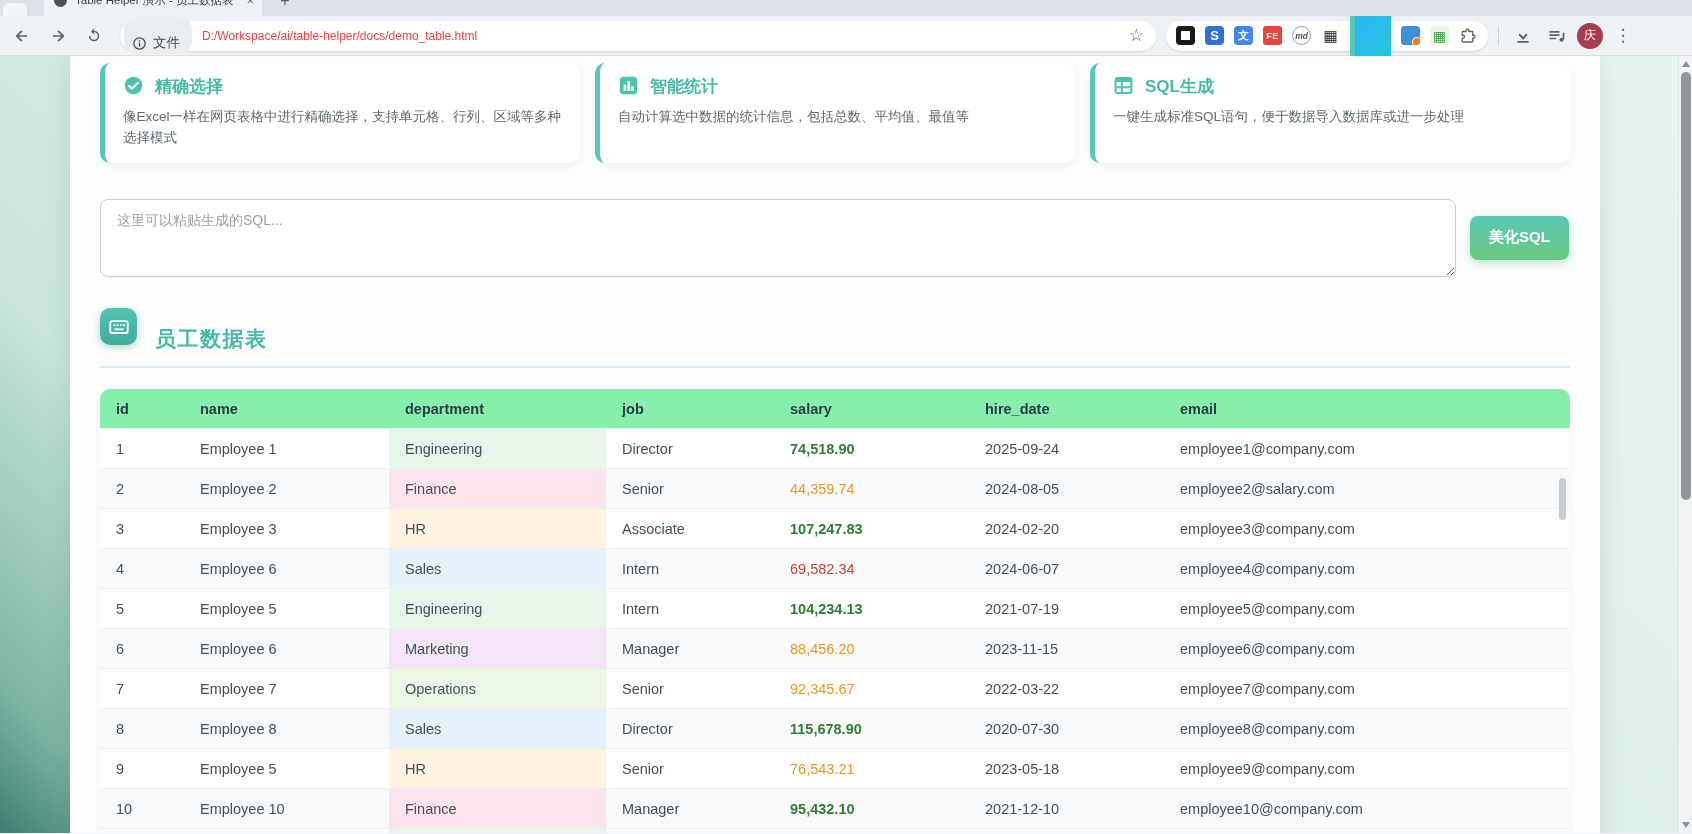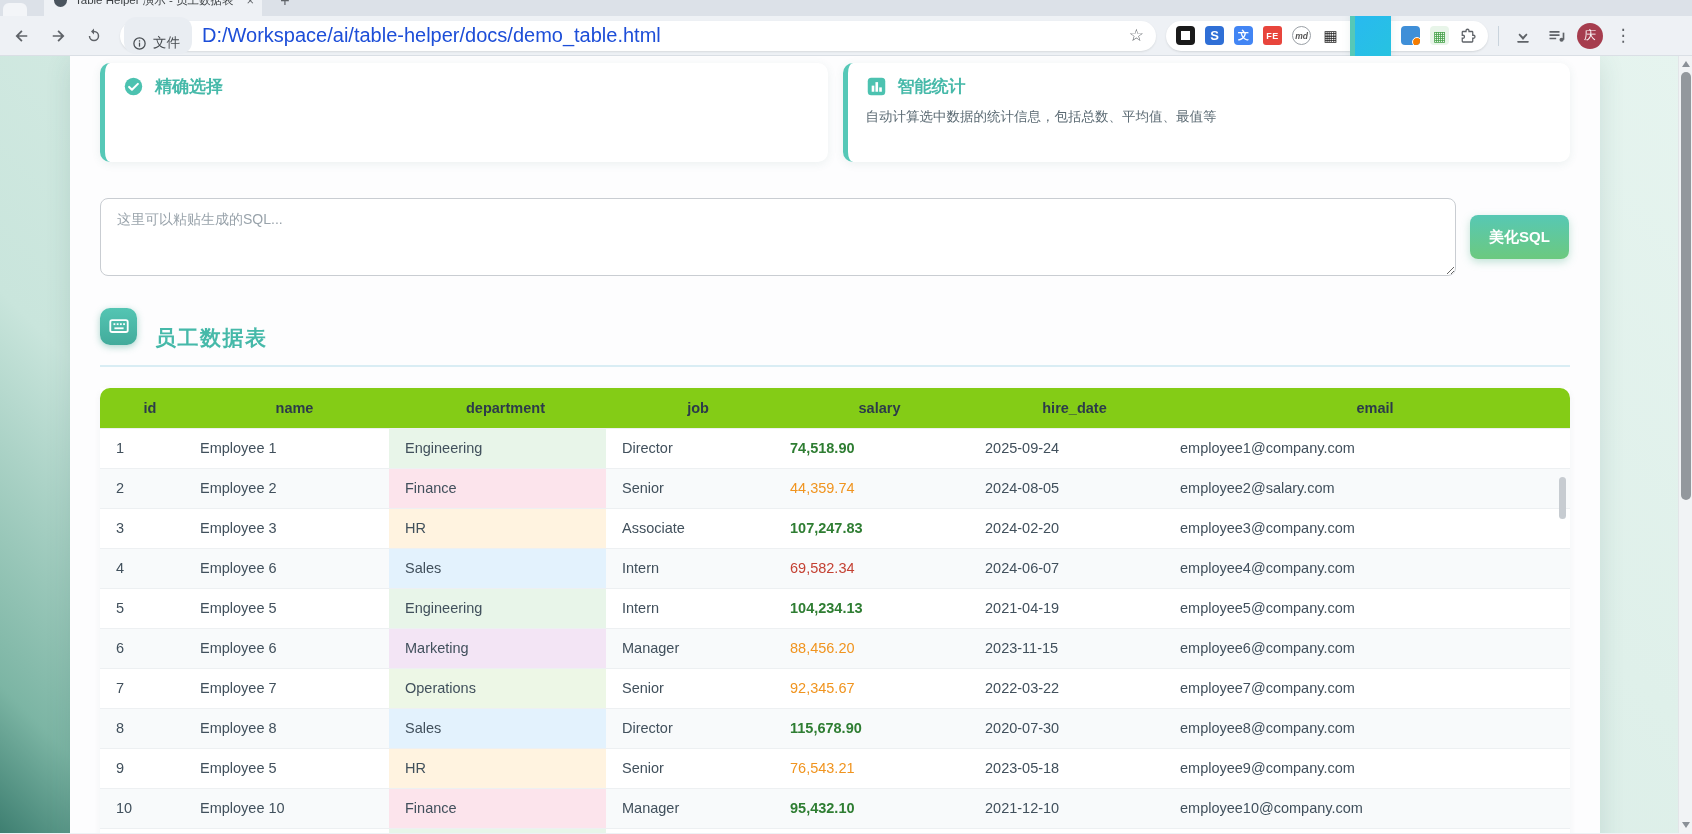--- a/index.html
+++ b/index.html
@@ -22,21 +22,21 @@
   .toolbar { height:40px; background:#eef1f5; border-bottom:1px solid #dadfe5;
              display:flex; align-items:center; padding:0 8px; }
   .navbtn { width:28px; height:28px; margin-right:8px; border-radius:50%; display:flex; align-items:center; justify-content:center; flex:none; }
   .navbtn svg { width:18px; height:18px; fill:#5f6368; }
   .navbtn.fwd svg { transform:scaleX(-1); }
   .omnibox { width:1036px; height:30px; background:#ffffff; border-radius:15px; display:flex; align-items:center;
              padding:0 12px 0 4px; margin-left:4px; box-shadow:0 1px 2px rgba(60,64,67,.12); flex:none; }
   .origin-chip { height:37px; background:#e9edf2; border-radius:12px; display:flex; align-items:center; gap:6px;
                  padding:15px 12px 0 8px; color:#474c51; font-size:13.5px; flex:none; }
   .origin-chip svg { width:15px; height:15px; }
-  .url-text { margin-left:10px; font-size:20px; color:#1d4ed8; flex:1; white-space:nowrap; overflow:hidden; }
+  .url-text { margin-left:10px; font-size:12px; color:#ef4444; flex:1; white-space:nowrap; overflow:hidden; }
   .star { font-size:17px; color:#5f6368; flex:none; }
   .ext-pill { height:30px; margin-left:10px; background:#ffffff; border-radius:15px; display:flex; align-items:center;
               gap:10px; padding:0 10px; box-shadow:0 1px 2px rgba(60,64,67,.15); flex:none; }
   .ext { width:19px; height:19px; display:flex; align-items:center; justify-content:center;
          font-size:11px; font-weight:bold; border-radius:4px; overflow:hidden; }
   .ext svg { width:18px; height:18px; }
   .ext.frame { background:#1a1a1a; }
   .ext.frame i { display:block; width:9px; height:9px; background:#fff; }
   .ext.s { color:#fff; background:#2f6fd6; border-radius:4px; font-size:13px; }
   .ext.translate { color:#fff; background:#4285f4; border-radius:4px; font-size:11px; }
@@ -60,21 +60,21 @@
   
   .page-viewport { position:relative; height:777px; overflow:hidden;
     background:linear-gradient(225deg,#e6f4ef 0%,#d8ece5 55%,#c9e5dc 78%,#7cb5a4 94%,#3e7f71 100%); }
   .container { position:absolute; left:70px; top:0; width:1530px; height:900px;
                background:#fdfdfe; border-radius:0 0 14px 14px; box-shadow:0 6px 26px rgba(45,95,85,.14); }
   .content { padding:7px 30px 0; }
 
   .cards { display:flex; gap:15px; }
   .card { flex:1; background:#ffffff; border-left:5px solid #56c8b7; border-radius:10px;
           padding:12px 18px 14px; box-shadow:0 2px 10px rgba(60,110,100,.09); min-height:99px; }
-  .card-title { display:flex; align-items:center; gap:11px; color:#46b9a9; font-weight:bold; font-size:17px; }
+  .card-title { display:flex; gap:11px; color:#46b9a9; font-weight:bold; font-size:17px; }
   .card-title svg { width:21px; height:21px; flex:none; }
   .card-desc { margin-top:9px; color:#5b6a73; font-size:13.5px; line-height:1.55; }
 
   .sql-row { display:flex; align-items:center; gap:14px; margin-top:36px; }
   .sql-input { width:1356px; height:78px; border:1px solid #c9cdd2; border-radius:8px; padding:12px 16px;
                font-family:"Liberation Sans","DejaVu Sans",sans-serif; font-size:14px; color:#14532d;
                resize:both; background:#fff; outline:none; }
   .sql-input::placeholder { color:#99a3ab; }
   .beautify-btn { width:99px; height:44px; border:none; border-radius:8px; cursor:pointer;
                   background:linear-gradient(180deg,#57c8b4,#6cc97f); color:#fff; font-weight:bold; font-size:15px;
@@ -82,21 +82,21 @@
 
   .section-head { display:flex; align-items:center; gap:18px; margin-top:24px; }
   .section-icon { width:37px; height:37px; border-radius:10px; background:linear-gradient(180deg,#54c5b3,#42ab9b);
                   display:flex; align-items:center; justify-content:center; box-shadow:0 2px 7px rgba(70,165,145,.45); }
   .section-icon svg { width:22px; height:22px; }
   .section-title { font-size:21px; font-weight:bold; color:#46b9a9; letter-spacing:1.5px;margin-top:24px; }
   .divider { margin-top:13px; border-top:2px solid #d9edf4; }
 
   .table-wrap { margin-top:21px; position:relative; border-radius:10px; box-shadow:0 1px 6px rgba(70,100,95,.07); }
   table { width:100%; border-collapse:collapse; background:#fff; font-size:14.5px; color:#41505c; }
-  thead th { background:#84cc16; text-align:center; font-weight:bold; color:#2c3b4a; height:40px; padding-left:16px; }
+  thead th { background:#86efac; text-align:left; font-weight:bold; color:#2c3b4a; height:40px; padding-left:16px; }
   thead th:first-child { border-radius:10px 0 0 0; }
   thead th:last-child { border-radius:0 10px 0 0; }
   tbody td { height:40px; padding-left:16px; border-top:1px solid #edf0f2; }
   tbody tr:nth-child(even) { background:#f8fafb; }
   .sal-green { color:#2e7d32; font-weight:bold; }
   .sal-orange { color:#f0941f; }
   .sal-red { color:#c44133; }
   .table-scroll-thumb { position:absolute; right:4px; top:89px; width:7px; height:42px; background:#c7ccd1; border-radius:4px; }
 
   
@@ -194,32 +194,45 @@
 
         <div class="cards">
           <div class="card">
             <div class="card-title">
               <svg viewBox="0 0 24 24">
                 <circle cx="12" cy="12" r="10" fill="#4cc2b0"></circle>
                 <path d="M7 12.5l3.2 3.2L17 9" fill="none" stroke="#fff" stroke-width="2.4" stroke-linecap="round" stroke-linejoin="round"></path>
               </svg>
               <span>精确选择</span>
             </div>
+            <div class="card-desc">像Excel一样在网页表格中进行精确选择，支持单元格、行列、区域等多种选择模式</div>
           </div>
           <div class="card">
             <div class="card-title">
               <svg viewBox="0 0 24 24">
                 <rect x="2" y="2" width="20" height="20" rx="4" fill="#4cc2b0"></rect>
                 <rect x="6.5" y="11" width="3" height="7" fill="#fff"></rect>
                 <rect x="10.8" y="7" width="3" height="11" fill="#fff"></rect>
                 <rect x="15.1" y="13" width="3" height="5" fill="#fff"></rect>
               </svg>
               <span>智能统计</span>
             </div>
             <div class="card-desc">自动计算选中数据的统计信息，包括总数、平均值、最值等</div>
+          </div>
+          <div class="card">
+            <div class="card-title">
+              <svg viewBox="0 0 24 24">
+                <rect x="3" y="3.5" width="18" height="17" rx="2" fill="none" stroke="#4cc2b0" stroke-width="2.4"></rect>
+                <rect x="3" y="3.5" width="18" height="4.5" fill="#4cc2b0"></rect>
+                <line x1="10" y1="8" x2="10" y2="20.5" stroke="#4cc2b0" stroke-width="2.2"></line>
+                <line x1="3" y1="14" x2="21" y2="14" stroke="#4cc2b0" stroke-width="2.2"></line>
+              </svg>
+              <span>SQL生成</span>
+            </div>
+            <div class="card-desc">一键生成标准SQL语句，便于数据导入数据库或进一步处理</div>
           </div>
         </div>
 
         <div class="sql-row">
           <textarea class="sql-input" rows="3" placeholder="这里可以粘贴生成的SQL..." style=""></textarea>
           <button class="beautify-btn">美化SQL</button>
         </div>
 
         <div class="section-head">
           <span class="section-icon">
@@ -294,21 +307,21 @@
                   <td class="sal-red">69,582.34</td>
                   <td>2024-06-07</td>
                   <td>employee4@company.com</td>
                 </tr>
                 <tr>
                   <td>5</td>
                   <td>Employee 5</td>
                   <td style="background: rgb(232, 245, 233);">Engineering</td>
                   <td>Intern</td>
                   <td class="sal-green">104,234.13</td>
-                  <td>2021-04-19</td>
+                  <td>2021-07-19</td>
                   <td>employee5@company.com</td>
                 </tr>
                 <tr>
                   <td>6</td>
                   <td>Employee 6</td>
                   <td style="background: rgb(243, 229, 245);">Marketing</td>
                   <td>Manager</td>
                   <td class="sal-orange">88,456.20</td>
                   <td>2023-11-15</td>
                   <td>employee6@company.com</td>

